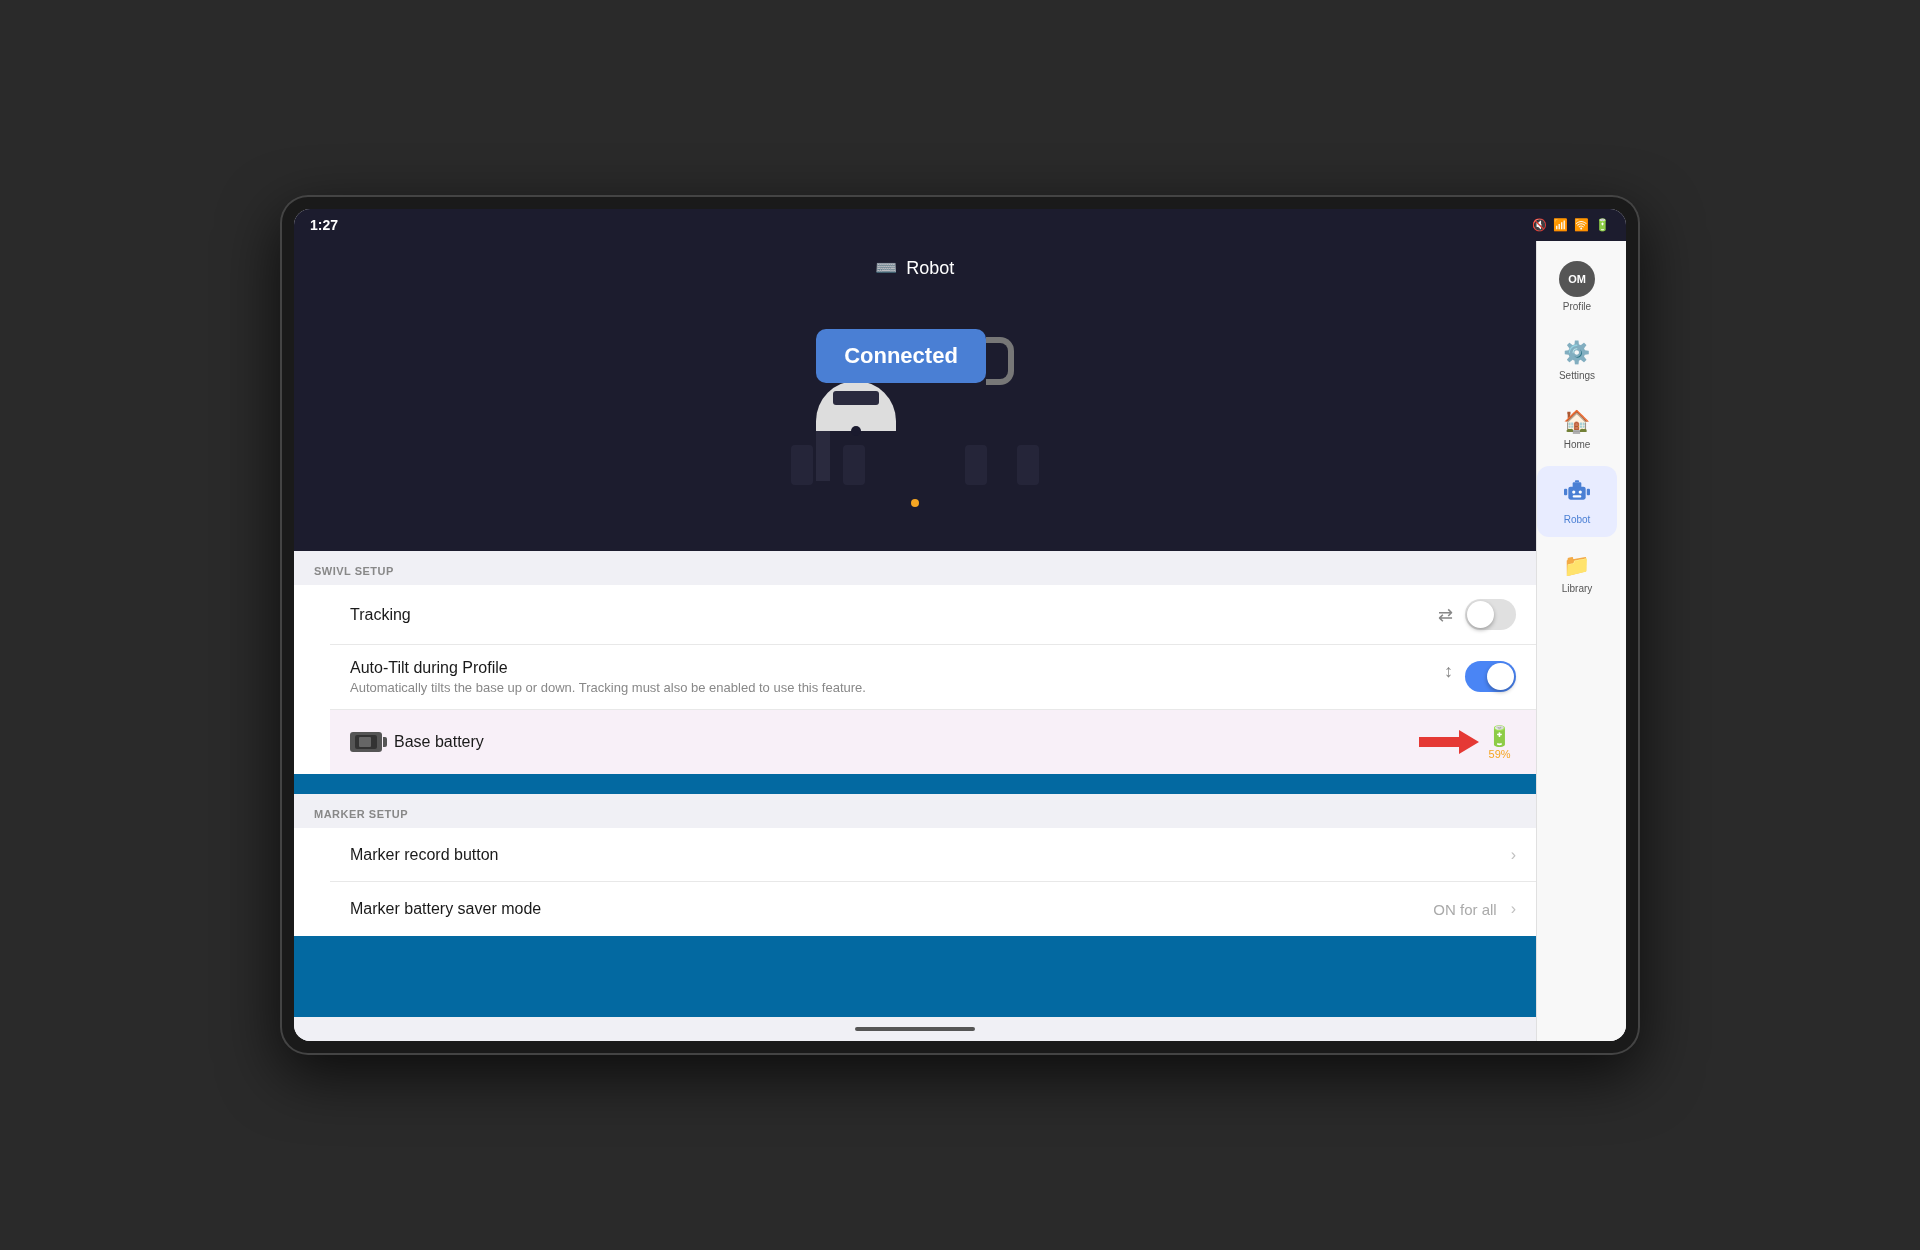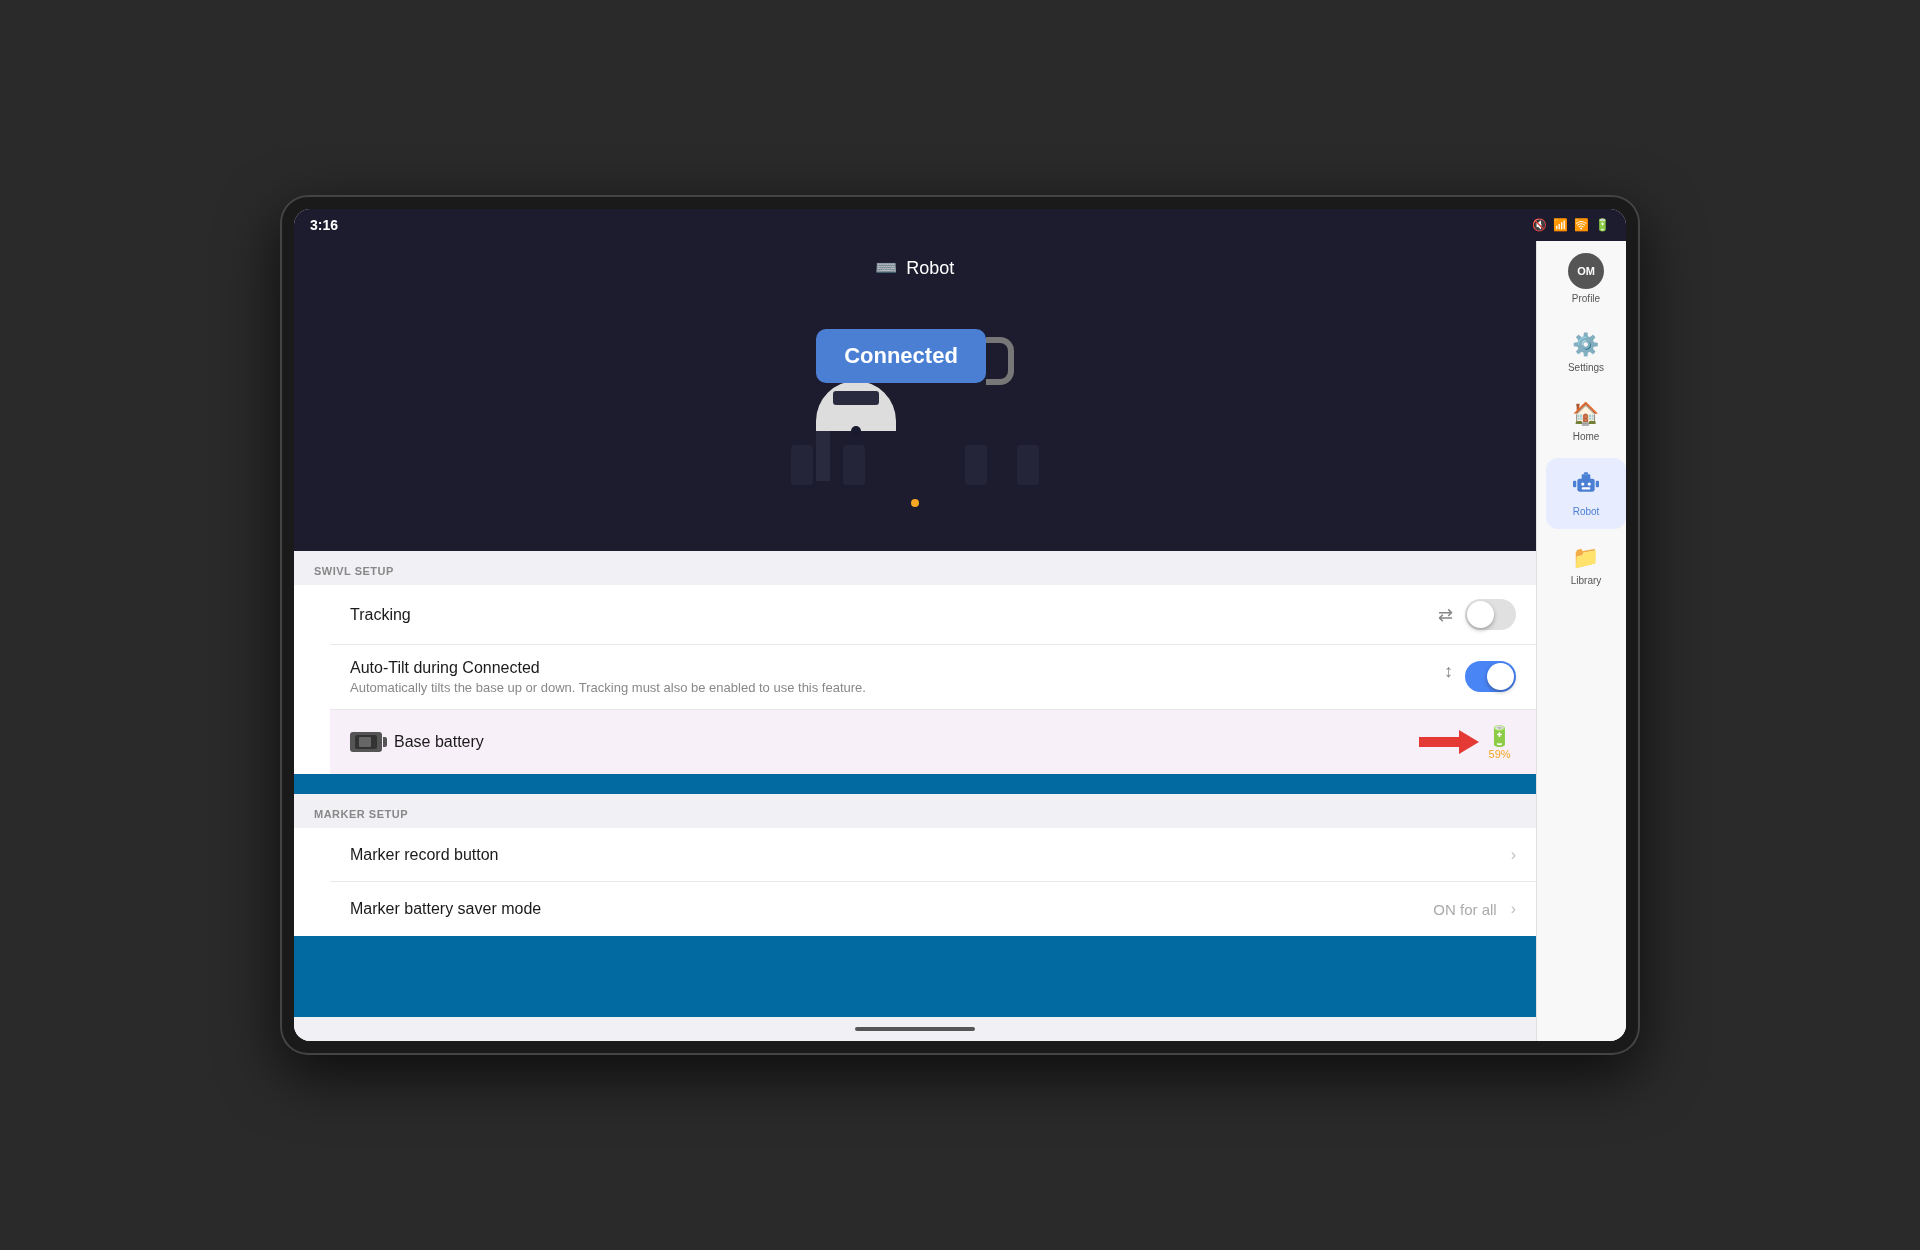--- a/index.html
+++ b/index.html
@@ -247,21 +247,22 @@
       font-size: 16px;
     }
 
     
     .sidebar {
       width: 90px;
       background: #f8f8f8;
       border-left: 1px solid #e0e0e0;
       display: flex;
       flex-direction: column;
-      align-items: flex-end;
+      align-items: flex-start;
+      padding-top: 8px;
       gap: 4px;
       flex-shrink: 0;
     }
 
     .sidebar-item {
       display: flex;
       flex-direction: column;
       align-items: center;
       padding: 12px 8px;
       cursor: pointer;
@@ -331,21 +332,21 @@
       flex-direction: column;
     }
   </style>
 </head>
 <body>
 
 <div class="tablet-frame">
   <div class="tablet-inner">
 
     <div class="status-bar">
-      <span>3:16</span>
+      <span>1:27</span>
       <div class="status-bar-right">
         <span>🔇</span>
         <span>📶</span>
         <span>🛜</span>
         <span>🔋</span>
       </div>
     </div>
 
     <div class="main-area">
 
@@ -398,21 +399,21 @@
             <div class="settings-item">
               <span class="settings-item-label">Tracking</span>
               <span style="color:#888; font-size:18px; margin-right:12px;">⇄</span>
               <div class="toggle off">
                 <div class="toggle-knob"></div>
               </div>
             </div>
 
             <div class="settings-item" style="align-items:flex-start; padding-top:14px; padding-bottom:14px;">
               <div style="flex:1;">
-                <div class="settings-item-label">Auto-Tilt during Connected</div>
+                <div class="settings-item-label">Auto-Tilt during Profile</div>
                 <div class="settings-item-sublabel">Automatically tilts the base up or down. Tracking must also be enabled to use this feature.</div>
               </div>
               <span style="color:#888; font-size:18px; margin-right:12px; margin-top:2px;">↕</span>
               <div class="toggle on" style="margin-top:2px;">
                 <div class="toggle-knob"></div>
               </div>
             </div>
 
             <div class="settings-item" style="background:#f8f0f8;">
               <div style="width:32px; height:20px; background:#555; border-radius:3px; margin-right:12px; position:relative; display:flex; align-items:center; justify-content:center;">

